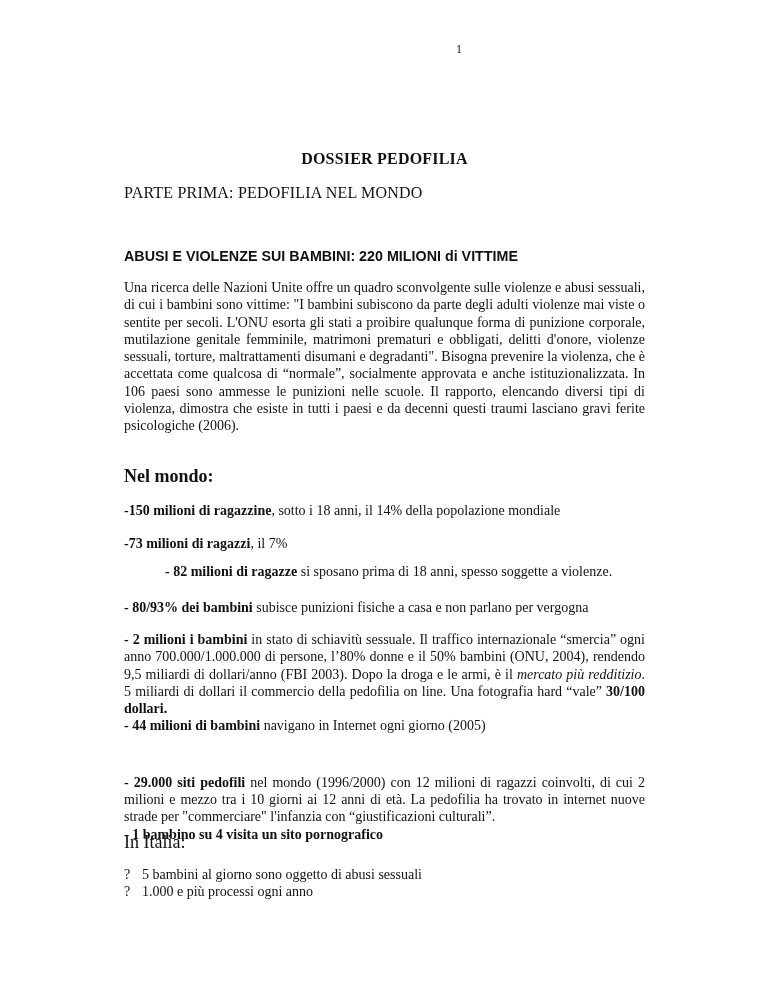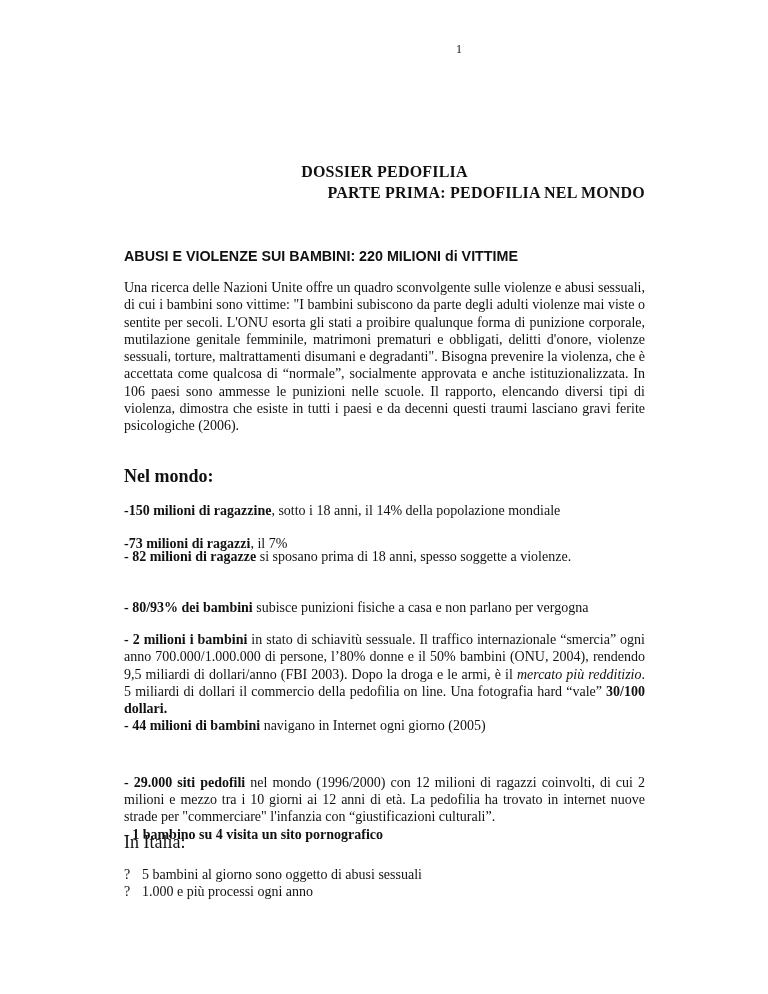--- a/index.html
+++ b/index.html
@@ -3,26 +3,26 @@
   <meta charset="utf-8">
   <style>
     html, body { margin: 0; padding: 0; background: #ffffff; }
     body {
       width: 768px; height: 994px; position: relative; overflow: hidden;
       font-family: "Liberation Serif", "DejaVu Serif", serif;
       color: #111111;
     }
     .pn { position:absolute; top:42px; left:456px; font-size:12px; }
     .title1 {
-      position: absolute; top: 163px; left: 124px; width: 521px; text-align: center;
+      position: absolute; top: 150px; left: 124px; width: 521px; text-align: center;
       font-weight: bold; font-size: 16px; letter-spacing: 0.2px;
     }
     .title2 {
-      position: absolute; top: 184px; left: 124px; width: 521px; text-align: right;
-      font-weight: bold; font-size: 16px; letter-spacing: 0.2px;
+      position: absolute; top: 184px; left: 124px; width: 521px; text-align: left;
+      font-weight: normal; font-size: 16px; letter-spacing: 0.2px;
     }
     .h-sans {
       position: absolute; top: 248px; left: 124px;
       font-family: "Liberation Sans", "DejaVu Sans", sans-serif;
       font-weight: bold; font-size: 14.3px;
     }
     .intro {
       position: absolute; top: 279px; left: 124px; width: 521px;
       font-size: 14px; line-height: 17.3px; text-align: justify;
       text-align-last: left;
@@ -68,21 +68,21 @@
 <div class="intro">Una ricerca delle Nazioni Unite offre un quadro sconvolgente sulle violenze e abusi sessuali, di cui i bambini sono vittime: "I bambini subiscono da parte degli adulti violenze mai viste o sentite per secoli. L'ONU esorta gli stati a proibire qualunque forma di punizione corporale, mutilazione genitale femminile, matrimoni prematuri e obbligati, delitti d'onore, violenze sessuali, torture, maltrattamenti disumani e degradanti". Bisogna prevenire la violenza, che è accettata come qualcosa di “normale”, socialmente approvata e anche istituzionalizzata. In 106 paesi sono ammesse le punizioni nelle scuole. Il rapporto, elencando diversi tipi di violenza, dimostra che esiste in tutti i paesi e da decenni questi traumi lasciano gravi ferite psicologiche (2006).</div>
 
 <div class="h-mondo">Nel mondo:</div>
 
 <div class="item" style="top:502px;">
   <b>-150 milioni di ragazzine</b><span>, sotto i 18 anni, il 14% della popolazione mondiale</span>
 </div>
 <div class="item" style="top:535px;">
   <b>-73 milioni di ragazzi</b><span>, il 7%</span>
 </div>
-<div class="item" style="top:548px;">
+<div class="item" style="top:563px;margin-left:41px;">
   <b>- 82 milioni di ragazze</b><span> si sposano prima di 18 anni, spesso soggette a violenze.</span>
 </div>
 <div class="item" style="top:599px;">
   <b>- 80/93% dei bambini</b><span> subisce punizioni fisiche a casa e non parlano per vergogna</span>
 </div>
 
 <div class="block">
   <p class="l" style="text-align:justify; text-align-last:left;"><b>- 2 milioni i bambini</b><span> in stato di schiavitù sessuale. Il traffico internazionale “smercia” ogni anno 700.000/1.000.000 di persone, l’80% donne e il 50% bambini (ONU, 2004), rendendo 9,5 miliardi di dollari/anno (FBI 2003). Dopo la droga e le armi, è il </span><i>mercato più redditizio</i><span>. 5  miliardi di dollari il commercio della pedofilia on line. Una fotografia hard “vale” </span><b>30/100 dollari.</b></p>
   <p class="l"><b>- 44 milioni di bambini</b><span> navigano in Internet ogni giorno (2005)</span></p>
   <p style="text-align:justify; text-align-last:left;margin-top:39px;"><b>- 29.000 siti pedofili</b><span> nel mondo (1996/2000) con 12 milioni di ragazzi coinvolti, di cui  2   milioni e mezzo tra i 10 giorni ai 12 anni di età. La pedofilia ha trovato in internet nuove strade per "commerciare" l'infanzia con “giustificazioni culturali”.</span></p>

